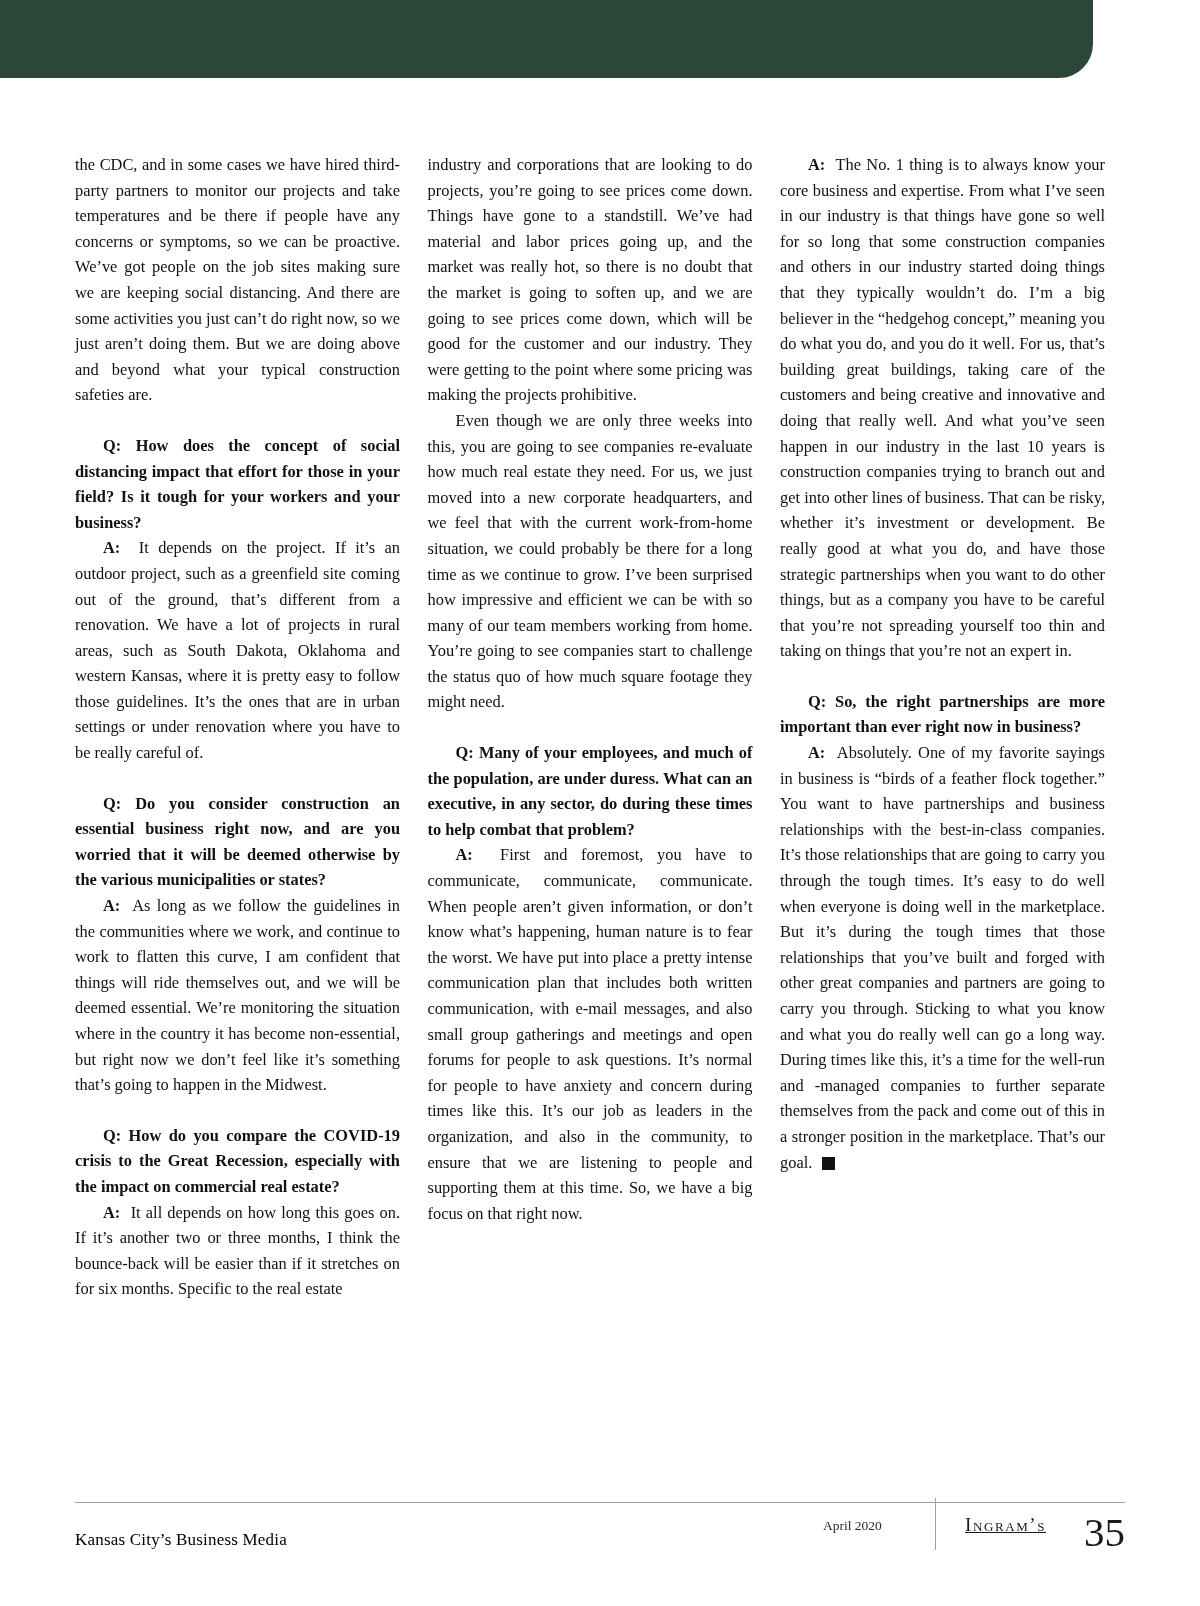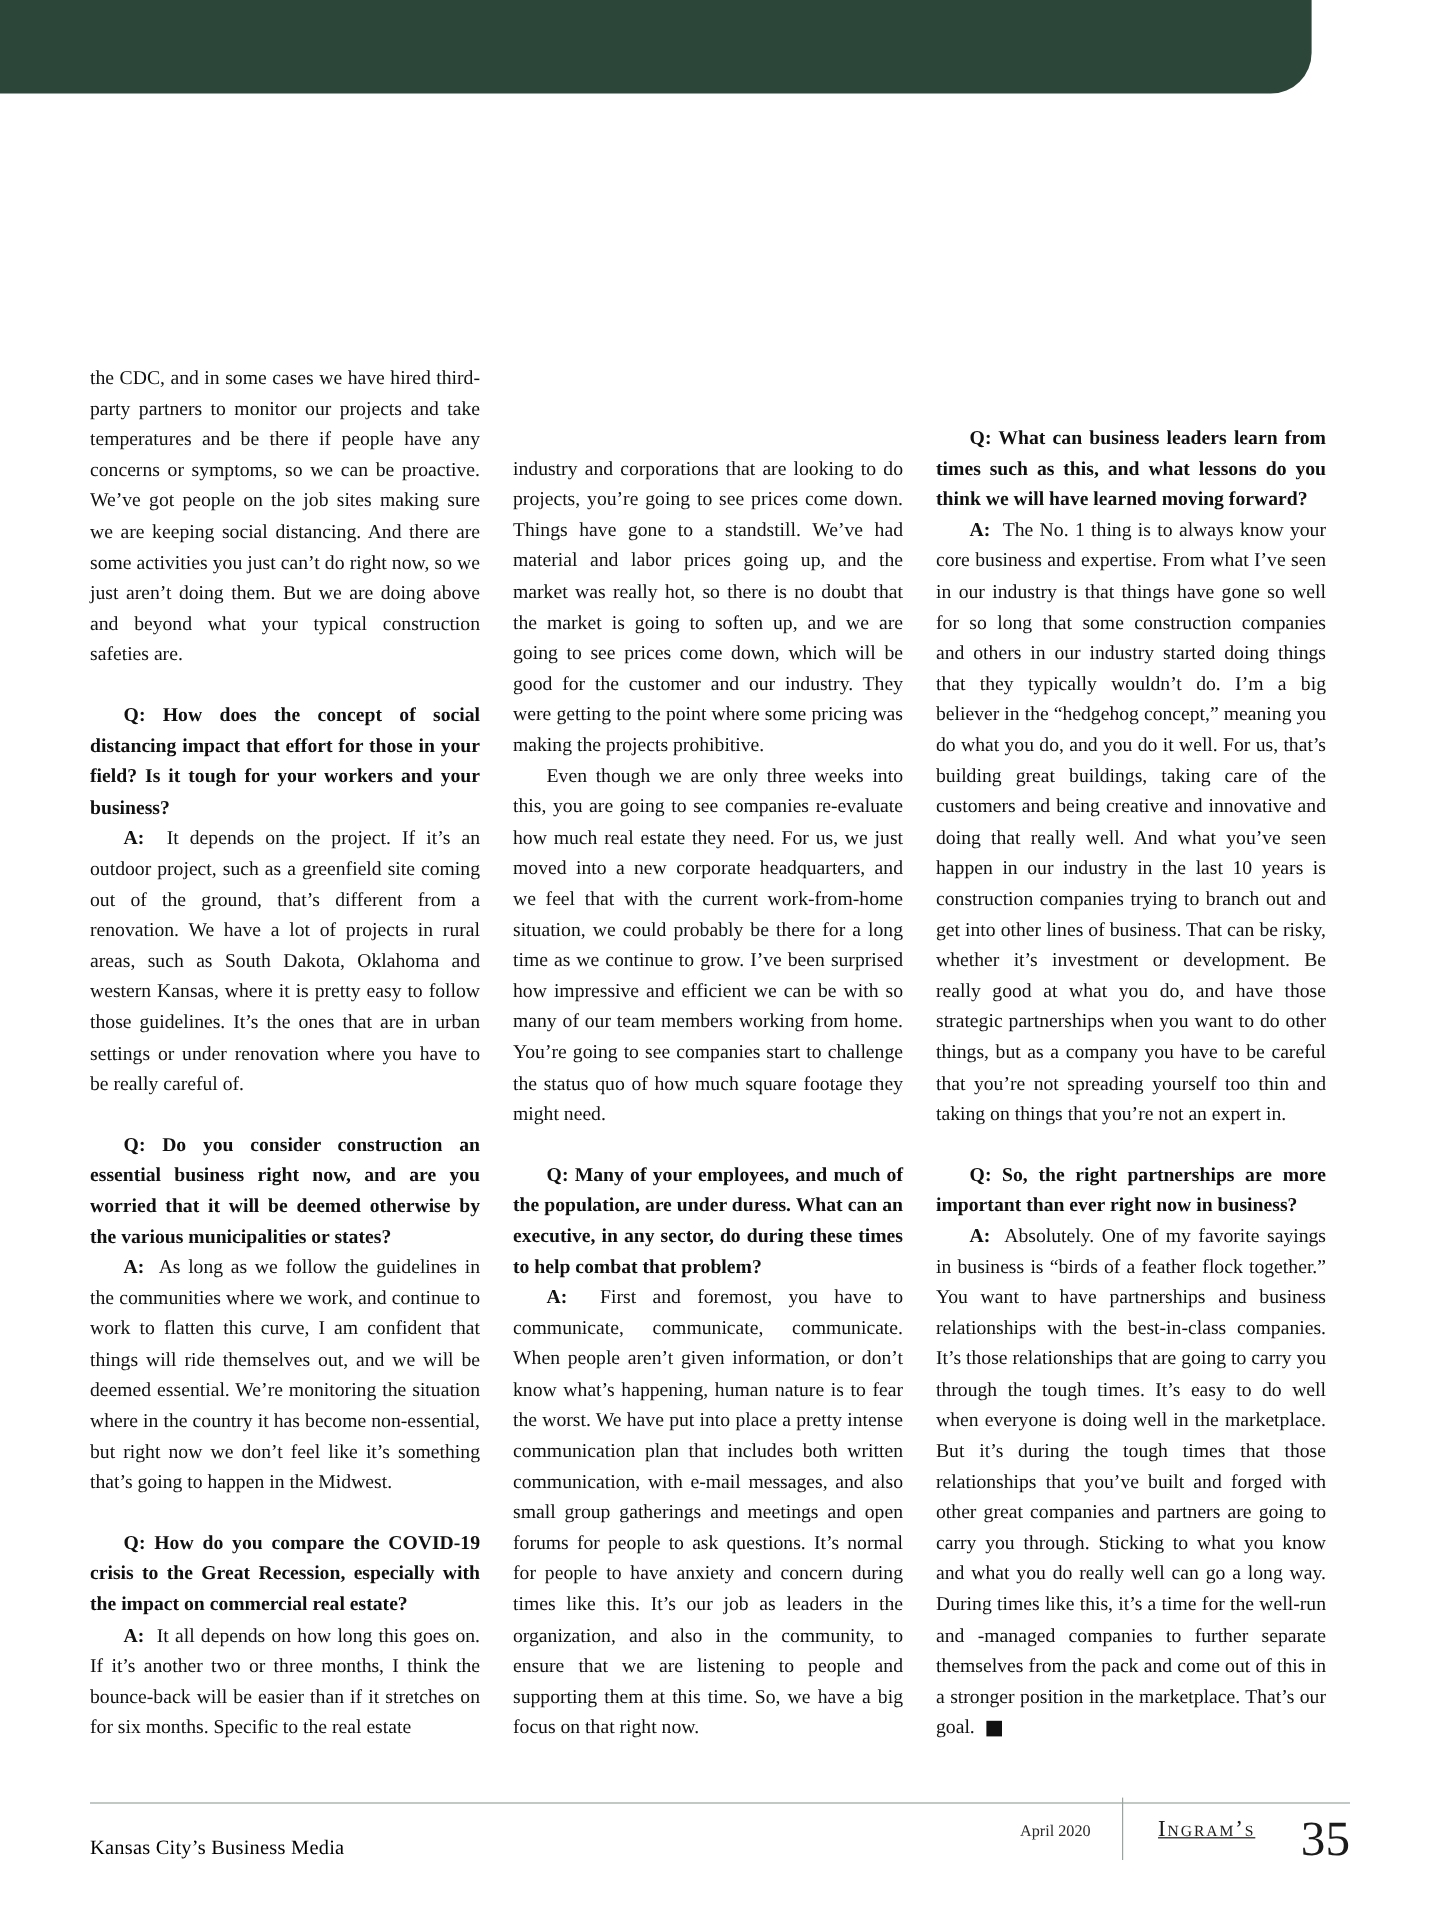--- a/index.html
+++ b/index.html
@@ -29,21 +29,20 @@
 
   
   .page-body {
     position: absolute;
     top: 152px;
     left: 75px;
     width: 1030px;
     height: 1300px;
     display: flex;
     justify-content: space-between;
-    align-items: flex-end;
   }
   .column {
     width: 325px;
   }
 
   p {
     margin: 0;
     font-size: 16.4px;
     line-height: 25.6px;
     text-align: justify;
@@ -101,21 +100,20 @@
     font-size: 17px;
     color: #000000;
     letter-spacing: 0.2px;
   }
   .footer-date {
     position: absolute;
     top: 16px;
     left: 748px;
     font-size: 13.5px;
     color: #2b2b2b;
-    margin-left: 27px;
   }
   .footer-divider {
     position: absolute;
     top: -4px;
     left: 860px;
     width: 1px;
     height: 52px;
     background: #9aa49e;
   }
   .footer-brand {
@@ -155,21 +153,20 @@
   </div>
 
   <div class="column">
     <p class="body-para">industry and corporations that are looking to do projects, you’re going to see prices come down. Things have gone to a standstill. We’ve had material and labor prices going up, and the market was really hot, so there is no doubt that the market is going to soften up, and we are going to see prices come down, which will be good for the customer and our industry. They were getting to the point where some pricing was making the projects prohibitive.</p>
     <p class="indent-first">Even though we are only three weeks into this, you are going to see companies re-evaluate how much real estate they need. For us, we just moved into a new corporate headquarters, and we feel that with the current work-from-home situation, we could probably be there for a long time as we continue to grow. I’ve been surprised how impressive and efficient we can be with so many of our team members working from home. You’re going to see companies start to challenge the status quo of how much square footage they might need.</p>
     <p class="question">Q: Many of your employees, and much of the population, are under duress. What can an executive, in any sector, do during these times to help combat that problem?</p>
     <p class="indent-first"><span class="ans-label">A:</span>&nbsp; <span>First and foremost, you have to communicate, communicate, communicate. When people aren’t given information, or don’t know what’s happening, human nature is to fear the worst. We have put into place a pretty intense communication plan that includes both written communication, with e-mail messages, and also small group gatherings and meetings and open forums for people to ask questions. It’s normal for people to have anxiety and concern during times like this. It’s our job as leaders in the organization, and also in the community, to ensure that we are listening to people and supporting them at this time. So, we have a big focus on that right now.</span></p>
   </div>
 
   <div class="column">
-    <p class="question" style="margin-top:0;">Q: What can business leaders learn from times such as this, and what lessons do you think we will have learned moving forward?</p>
     <p class="indent-first"><span class="ans-label">A:</span>&nbsp; <span>The No. 1 thing is to always know your core business and expertise. From what I’ve seen in our industry is that things have gone so well for so long that some construction companies and others in our industry started doing things that they typically wouldn’t do. I’m a big believer in the “hedgehog concept,” meaning you do what you do, and you do it well. For us, that’s building great buildings, taking care of the customers and being creative and innovative and doing that really well. And what you’ve seen happen in our industry in the last 10 years is construction companies trying to branch out and get into other lines of business. That can be risky, whether it’s investment or development. Be really good at what you do, and have those strategic partnerships when you want to do other things, but as a company you have to be careful that you’re not spreading yourself too thin and taking on things that you’re not an expert in.</span></p>
     <p class="question">Q: So, the right partnerships are more important than ever right now in business?</p>
     <p class="indent-first"><span class="ans-label">A:</span>&nbsp; <span>Absolutely. One of my favorite sayings in business is “birds of a feather flock together.” You want to have partnerships and business relationships with the best-in-class companies. It’s those relationships that are going to carry you through the tough times. It’s easy to do well when everyone is doing well in the marketplace. But it’s during the tough times that those relationships that you’ve built and forged with other great companies and partners are going to carry you through. Sticking to what you know and what you do really well can go a long way. During times like this, it’s a time for the well-run and -managed companies to further separate themselves from the pack and come out of this in a stronger position in the marketplace. That’s our goal.</span><span class="end-mark">I</span></p>
   </div>
 
 </div>
 
 <div class="footer">
   <div class="footer-rule"></div>
   <div class="footer-left">Kansas City’s Business Media</div>

